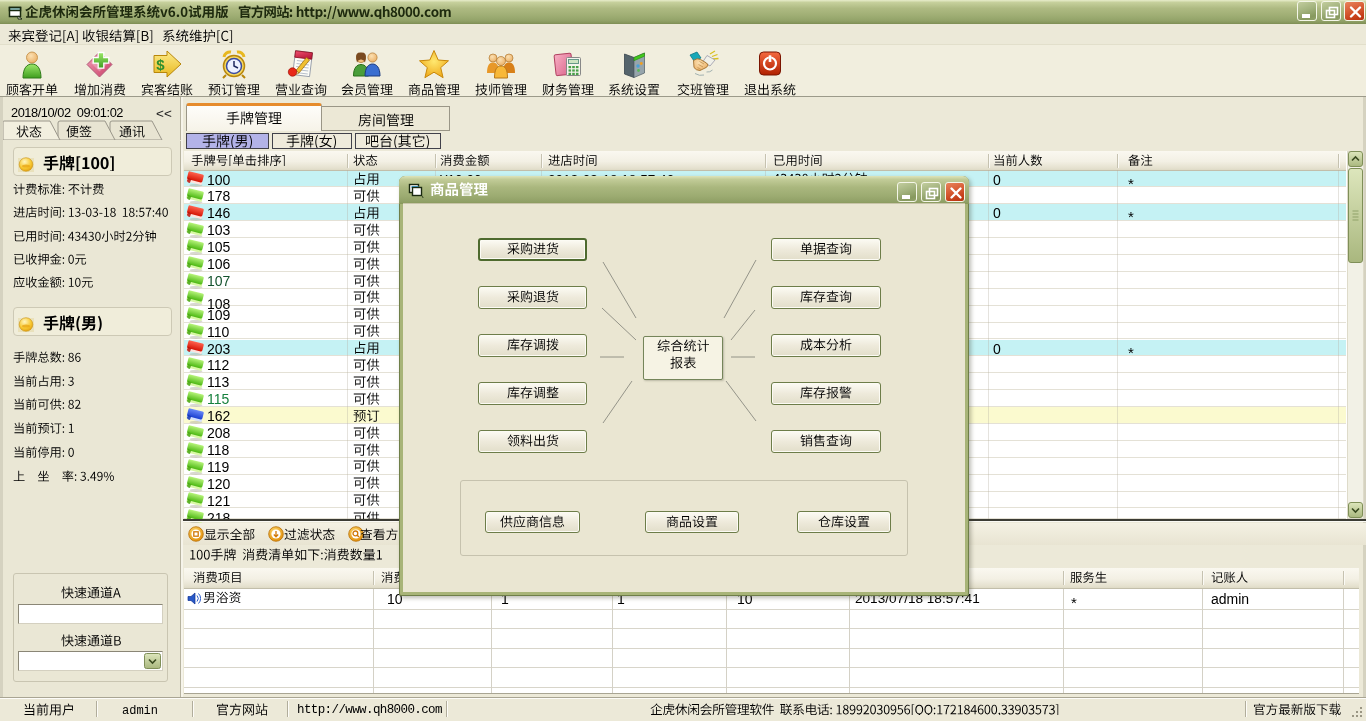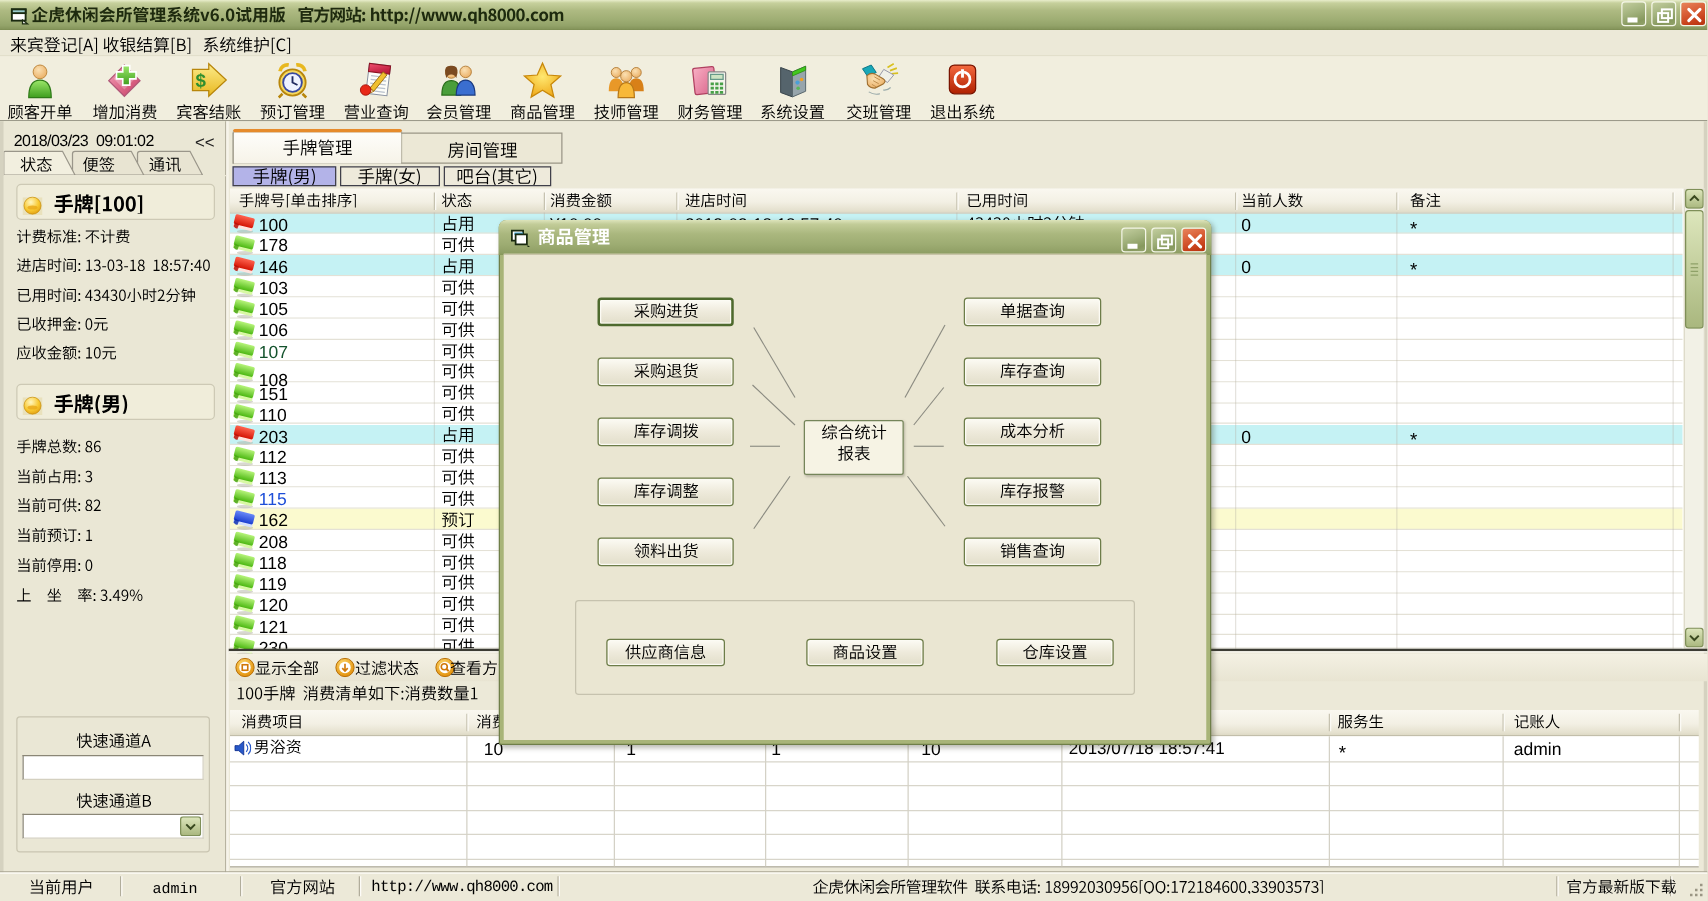--- a/index.html
+++ b/index.html
@@ -959,21 +959,21 @@
     </g>
   </svg>
 <svg class="ab" style="left:744.0px;top:82.5px" width="52.0" height="13.0" viewBox="0 -880 4000 1000">
     <g transform="scale(1,-1)" fill="#000">
       <use href="#r9000" x="0"></use>
       <use href="#r51fa" x="1000"></use>
       <use href="#r7cfb" x="2000"></use>
       <use href="#r7edf" x="3000"></use>
     </g>
   </svg>
-<div class="ab" style="left:11px;top:107px;font-family:'Liberation Sans',sans-serif;font-size:12.8px;font-weight:normal;color:#000;white-space:pre;line-height:1;letter-spacing:-0.45px;">2018/03/23  09:01:02</div>
+<div class="ab" style="left:11px;top:107px;font-family:'Liberation Sans',sans-serif;font-size:12.8px;font-weight:normal;color:#000;white-space:pre;line-height:1;letter-spacing:-0.45px;">2018/10/02  09:01:02</div>
 <div class="ab" style="left:156px;top:106.5px;font-family:'Liberation Sans',sans-serif;font-size:13.5px;font-weight:normal;color:#222;white-space:pre;line-height:1;">&lt;&lt;</div>
 <svg class="ab" style="left:16.0px;top:125.0px" width="26.0" height="13.0" viewBox="0 -880 2000 1000">
     <g transform="scale(1,-1)" fill="#000">
       <use href="#r72b6" x="0"></use>
       <use href="#r6001" x="1000"></use>
     </g>
   </svg>
 <svg class="ab" style="left:66.0px;top:125.0px" width="26.0" height="13.0" viewBox="0 -880 2000 1000">
     <g transform="scale(1,-1)" fill="#000">
       <use href="#r4fbf" x="0"></use>
@@ -1337,21 +1337,21 @@
       <use href="#r4f9b" x="1000"></use>
     </g>
   </svg>
 <div class="ab" style="left:207px;top:297px;font-family:Liberation Sans, sans-serif;font-size:14px;font-weight:normal;color:#000;white-space:pre;line-height:1;">108</div>
 <svg class="ab" style="left:353.0px;top:290.4px" width="26.8" height="13.4" viewBox="0 -880 2000 1000">
     <g transform="scale(1,-1)" fill="#000">
       <use href="#r53ef" x="0"></use>
       <use href="#r4f9b" x="1000"></use>
     </g>
   </svg>
-<div class="ab" style="left:207px;top:307.7px;font-family:'Liberation Sans',sans-serif;font-size:14px;font-weight:normal;color:#000;white-space:pre;line-height:1;">151</div>
+<div class="ab" style="left:207px;top:307.7px;font-family:'Liberation Sans',sans-serif;font-size:14px;font-weight:normal;color:#000;white-space:pre;line-height:1;">109</div>
 <svg class="ab" style="left:353.0px;top:307.3px" width="26.8" height="13.4" viewBox="0 -880 2000 1000">
     <g transform="scale(1,-1)" fill="#000">
       <use href="#r53ef" x="0"></use>
       <use href="#r4f9b" x="1000"></use>
     </g>
   </svg>
 <div class="ab" style="left:207px;top:324.6px;font-family:'Liberation Sans',sans-serif;font-size:14px;font-weight:normal;color:#000;white-space:pre;line-height:1;">110</div>
 <svg class="ab" style="left:353.0px;top:324.2px" width="26.8" height="13.4" viewBox="0 -880 2000 1000">
     <g transform="scale(1,-1)" fill="#000">
       <use href="#r53ef" x="0"></use>
@@ -1374,21 +1374,21 @@
       <use href="#r4f9b" x="1000"></use>
     </g>
   </svg>
 <div class="ab" style="left:207px;top:375.29999999999995px;font-family:'Liberation Sans',sans-serif;font-size:14px;font-weight:normal;color:#000;white-space:pre;line-height:1;">113</div>
 <svg class="ab" style="left:353.0px;top:374.9px" width="26.8" height="13.4" viewBox="0 -880 2000 1000">
     <g transform="scale(1,-1)" fill="#000">
       <use href="#r53ef" x="0"></use>
       <use href="#r4f9b" x="1000"></use>
     </g>
   </svg>
-<div class="ab" style="left:207px;top:392.2px;font-family:'Liberation Sans',sans-serif;font-size:14px;font-weight:normal;color:#1d4ed8;white-space:pre;line-height:1;text-align:center;">115</div>
+<div class="ab" style="left:207px;top:392.2px;font-family:'Liberation Sans',sans-serif;font-size:14px;font-weight:normal;color:#15803d;white-space:pre;line-height:1;text-align:center;">115</div>
 <svg class="ab" style="left:353.0px;top:391.8px" width="26.8" height="13.4" viewBox="0 -880 2000 1000">
     <g transform="scale(1,-1)" fill="#000">
       <use href="#r53ef" x="0"></use>
       <use href="#r4f9b" x="1000"></use>
     </g>
   </svg>
 <div class="ab" style="left:207px;top:409.09999999999997px;font-family:'Liberation Sans',sans-serif;font-size:14px;font-weight:normal;color:#000;white-space:pre;line-height:1;">162</div>
 <svg class="ab" style="left:353.0px;top:408.7px" width="26.8" height="13.4" viewBox="0 -880 2000 1000">
     <g transform="scale(1,-1)" fill="#000">
       <use href="#r9884" x="0"></use>
@@ -1424,21 +1424,21 @@
     </g>
   </svg>
 <div class="ab" style="left:207px;top:493.59999999999997px;font-family:'Liberation Sans',sans-serif;font-size:14px;font-weight:normal;color:#000;white-space:pre;line-height:1;">121</div>
 <svg class="ab" style="left:353.0px;top:493.2px" width="26.8" height="13.4" viewBox="0 -880 2000 1000">
     <g transform="scale(1,-1)" fill="#000">
       <use href="#r53ef" x="0"></use>
       <use href="#r4f9b" x="1000"></use>
     </g>
   </svg>
 <div class="ab" style="left:207px;top:508.5px;width:40px;height:10.5px;overflow:hidden">
-    <div style="font-family:'Liberation Sans',sans-serif;font-size:14px;line-height:1;padding-top:2px">230</div>
+    <div style="font-family:'Liberation Sans',sans-serif;font-size:14px;line-height:1;padding-top:2px">218</div>
   </div>
 <div class="ab" style="left:353.0px;top:510.1px;width:28.8px;height:8.9px;overflow:hidden"><svg width="26.8" height="13.4" viewBox="0 -880 2000 1000">
       <g transform="scale(1,-1)" fill="#000">
         <use href="#r53ef" x="0"></use>
         <use href="#r4f9b" x="1000"></use>
       </g>
     </svg></div>
 <div class="ab" style="left:440px;top:172.5px;font-family:'Liberation Sans',sans-serif;font-size:13.6px;font-weight:normal;color:#000;white-space:pre;line-height:1;">¥10.00</div>
 <div class="ab" style="left:548px;top:172.5px;font-family:'Liberation Sans',sans-serif;font-size:13.6px;font-weight:normal;color:#000;white-space:pre;line-height:1;">2013-03-18 18:57:40</div>
 <svg class="ab" style="left:773.0px;top:172.1px" width="94.8" height="13.0" viewBox="0 -880 7294 1000">

